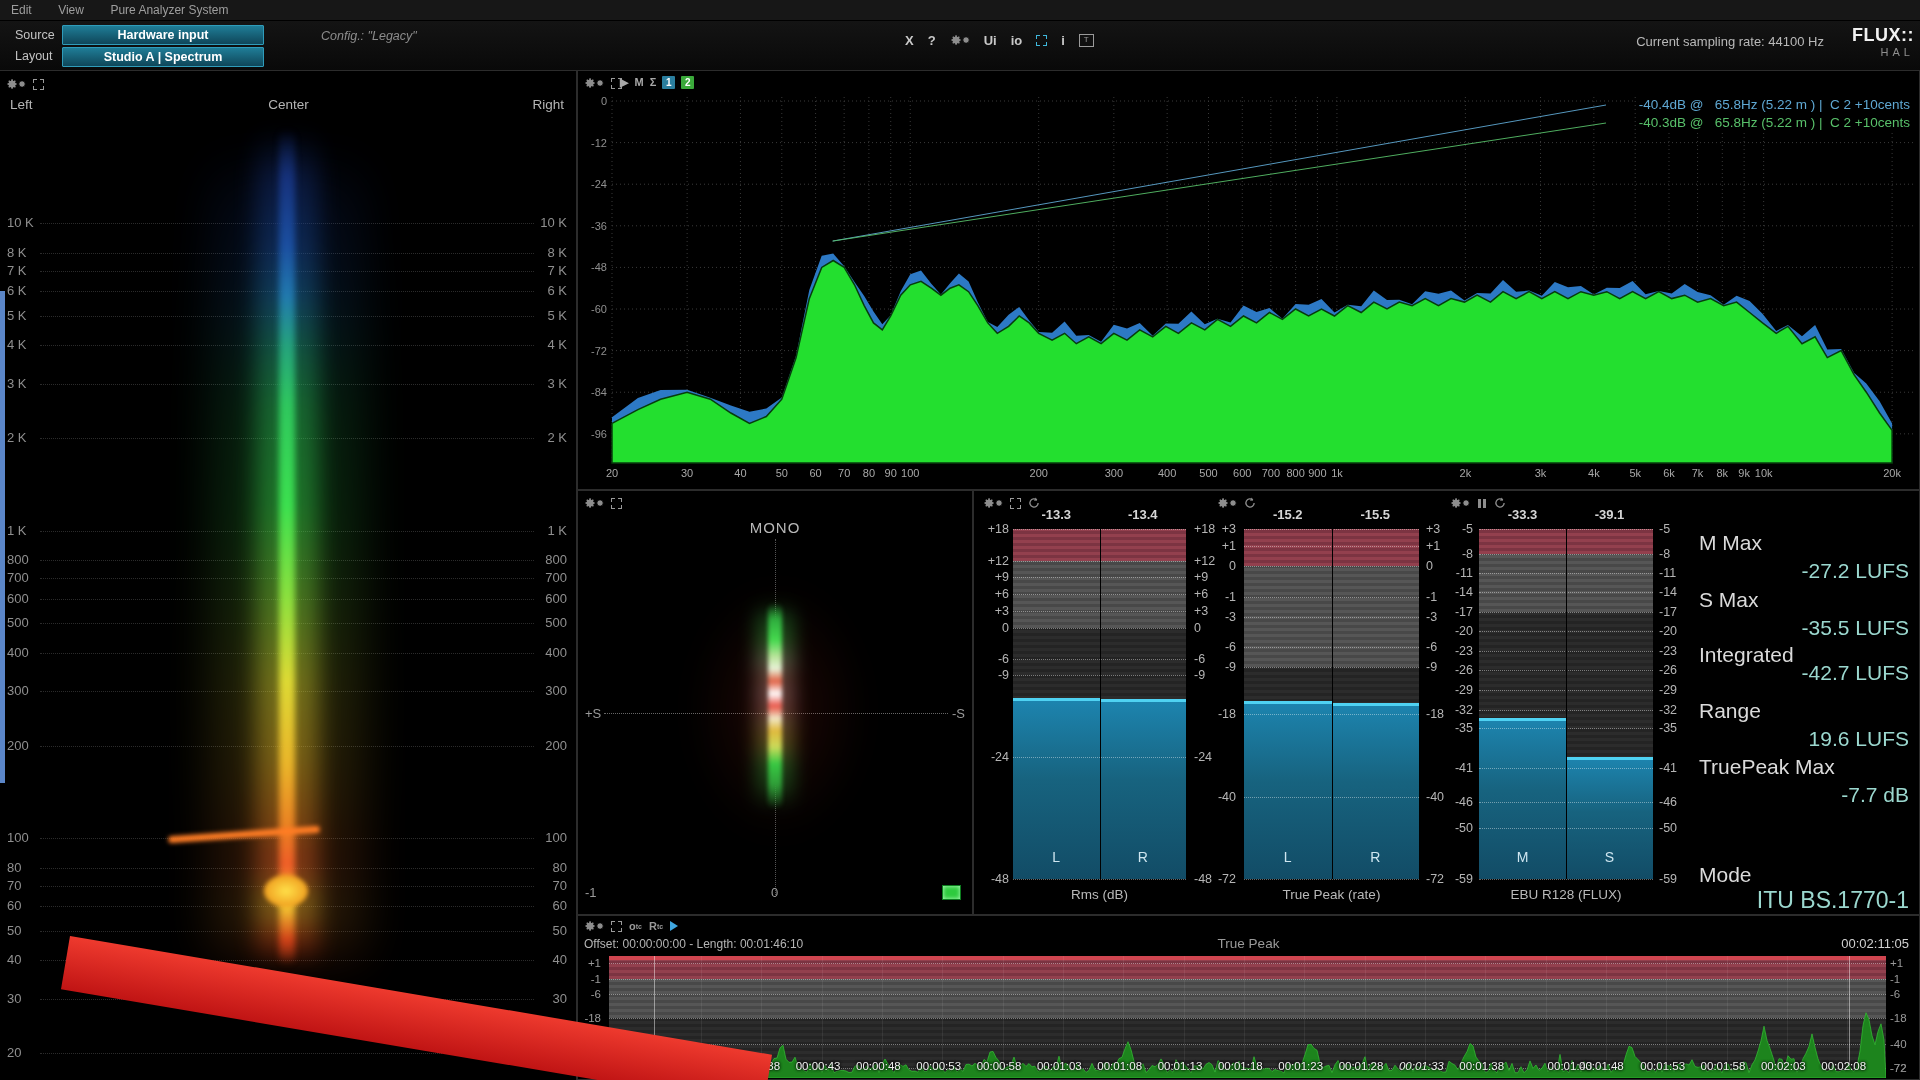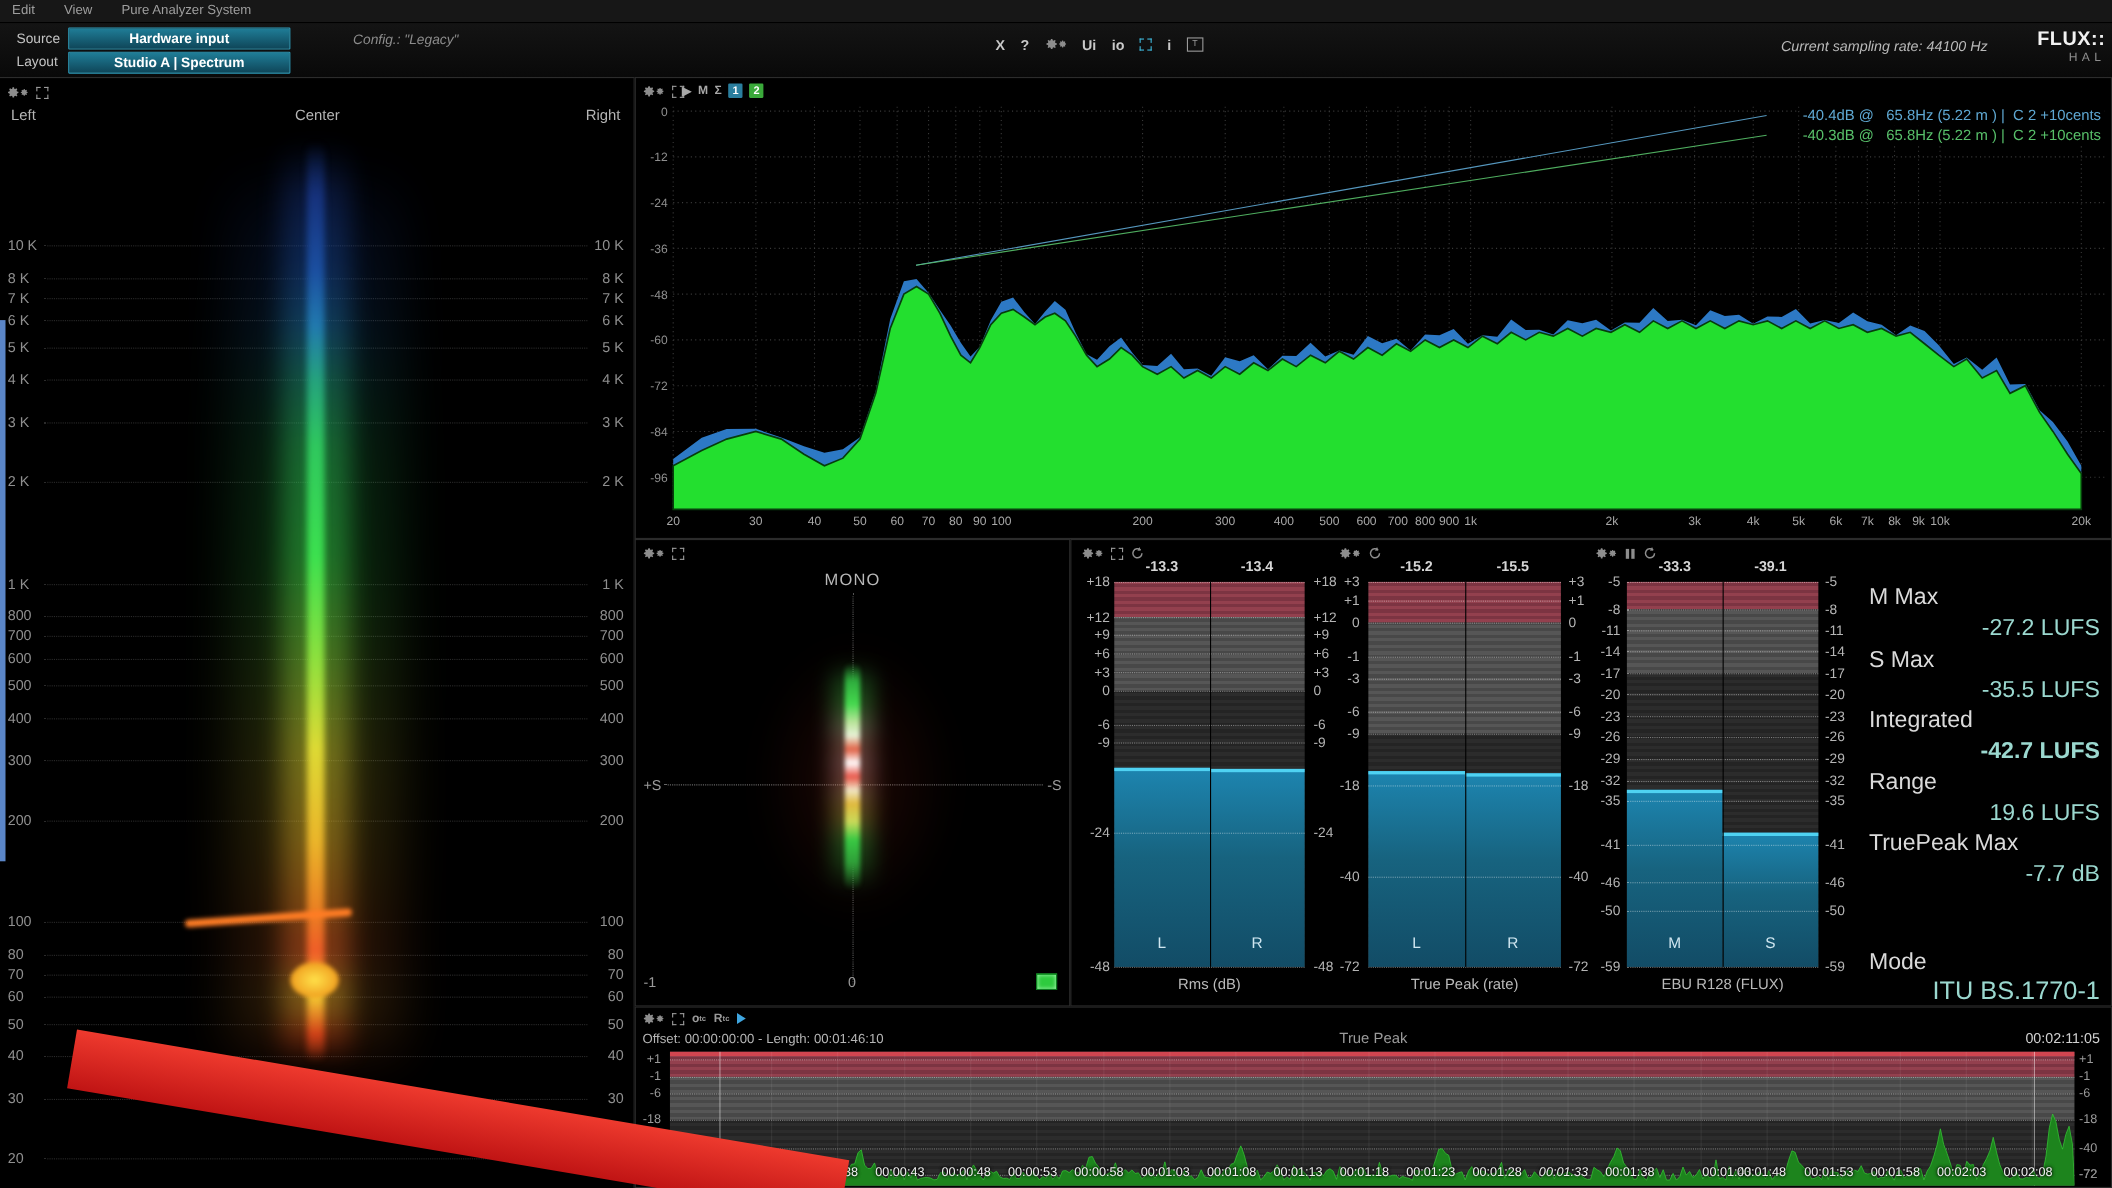--- a/index.html
+++ b/index.html
@@ -10,21 +10,21 @@
   #menubar{position:absolute;left:0;top:0;width:1920px;height:20px;background:#171717;border-bottom:1px solid #000;}
   #menubar .mi{display:inline-block;padding:2px 11px;font-size:12px;color:#9e9e9e;}
   #headerbar{position:absolute;left:0;top:21px;width:1920px;height:49px;background:linear-gradient(#141414,#090909);}
   .hdr-lbl{position:absolute;font-size:12.5px;color:#c3c3c3;}
   .hdr-btn{position:absolute;left:62px;width:200px;height:18px;line-height:18px;text-align:center;
            font-size:12.5px;font-weight:700;color:#fff;cursor:pointer;
            background:linear-gradient(#1f7d97,#0f4659);border:1px solid #2f9cba;border-radius:1px;}
   #config-text{position:absolute;left:321px;top:8px;font-size:12.5px;font-style:italic;color:#8c8c8c;}
   #top-toolbar{position:absolute;left:905px;top:9px;display:flex;gap:14px;align-items:center;height:20px;}
   #top-toolbar .tool{color:#c9c9c9;font-size:13px;font-weight:700;cursor:pointer;display:flex;align-items:center;}
-  #sampling-rate{position:absolute;right:113px;top:13px;font-size:13px;font-style:italic;color:#b9b9b9;}
+  #sampling-rate{position:absolute;right:96px;top:13px;font-size:13px;color:#b9b9b9;}
   #logo{position:absolute;right:6px;top:4px;text-align:right;}
   #logo .l1{font-size:18px;font-weight:800;color:#f2f2f2;letter-spacing:.5px;}
   #logo .l2{font-size:11px;color:#8f8f8f;letter-spacing:4px;}
   
   .panel{position:absolute;background:#000;border:1px solid #2c2c2c;box-sizing:border-box;}
   .icon-row{position:absolute;display:flex;gap:7px;align-items:center;height:14px;z-index:5;}
   .icon-row .tool{display:flex;align-items:center;color:#9a9a9a;font-size:11px;font-weight:700;cursor:pointer;}
   .crn{position:relative;width:11px;height:11px;display:inline-block;}
   .crn b{position:absolute;width:3px;height:3px;border:0 solid #9a9a9a;}
   .crn b.tl{left:0;top:0;border-left-width:1px;border-top-width:1px;}
@@ -389,21 +389,21 @@
     <div id="vs-led"></div>
   </div>
 
   <div id="meters" class="panel">
     <div id="stats">
         <div class="st-lab" style="top: 40px;">M Max</div>
         <div class="st-val" style="top: 68px;">-27.2 LUFS</div>
         <div class="st-lab" style="top: 97px;">S Max</div>
         <div class="st-val" style="top: 125px;">-35.5 LUFS</div>
         <div class="st-lab" style="top: 152px;">Integrated</div>
-        <div class="st-val" style="top: 180px; font-weight: bold;">-42.7 LUFS</div>
+        <div class="st-val" style="top: 170px;">-42.7 LUFS</div>
         <div class="st-lab" style="top: 208px;">Range</div>
         <div class="st-val" style="top: 236px;">19.6 LUFS</div>
         <div class="st-lab" style="top: 264px;">TruePeak Max</div>
         <div class="st-val" style="top: 292px;">-7.7 dB</div>
         <div class="st-lab" style="top: 372px;">Mode</div>
         <div class="st-val" id="st-mode-val" style="top: 396px;">ITU BS.1770-1</div>
       </div>
   <div class="icon-row" style="left: 9px; top: 5px;">
         <span class="tool">
           <svg width="12" height="12" viewBox="0 0 16 16">

